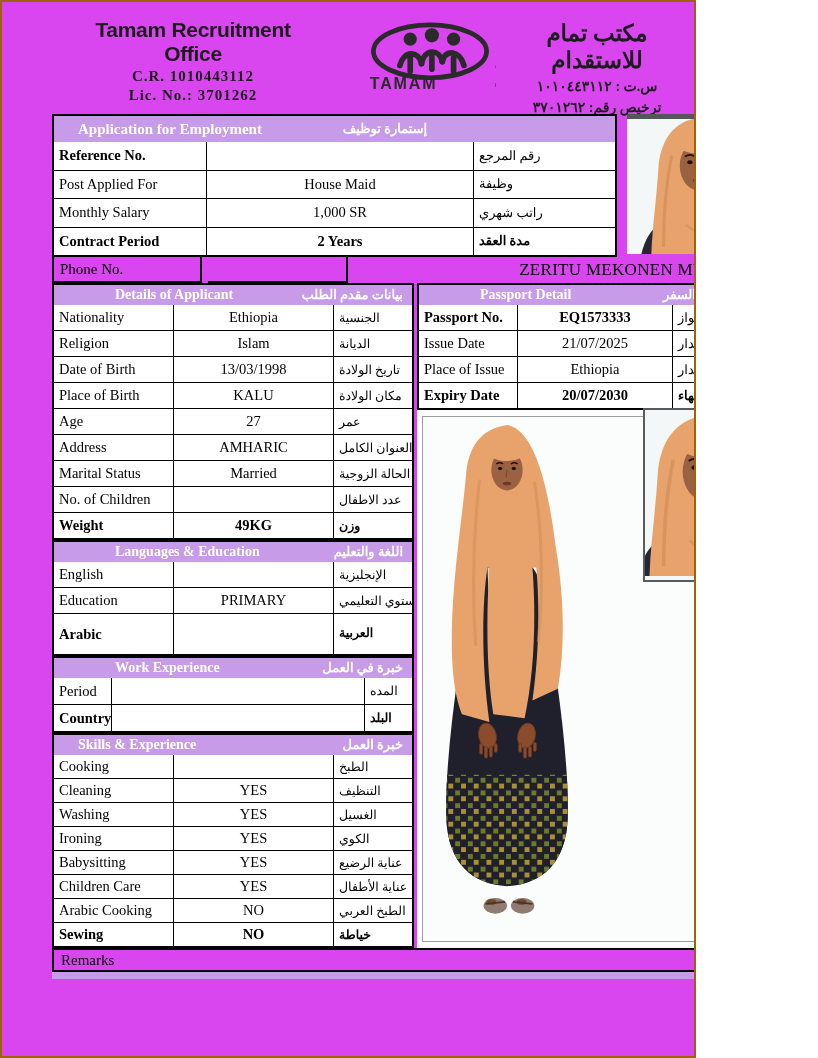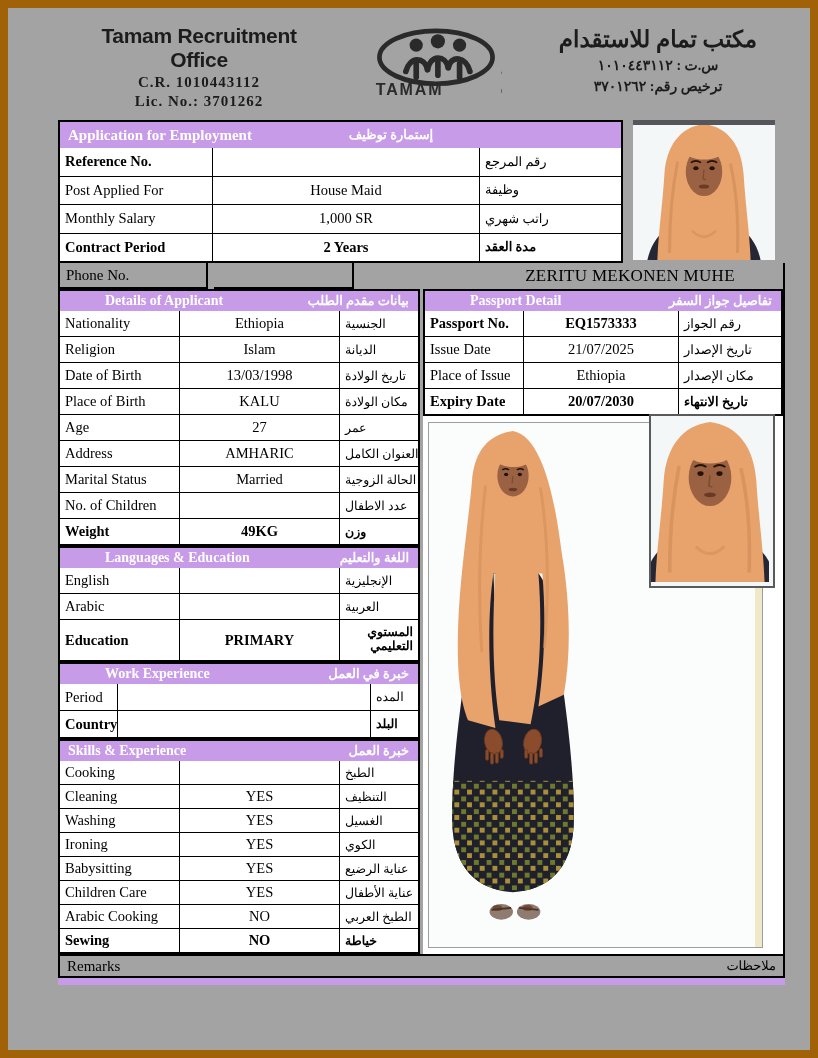--- a/index.html
+++ b/index.html
@@ -1,33 +1,33 @@
 <!DOCTYPE html>
 <html style="--bar: #c79be8;"><head>
 <meta charset="utf-8">
 <style>
   html,body{margin:0;padding:0;background:#fff;}
   body{font-family:"Liberation Serif",serif;color:#000;}
-  .page{position:relative;width:818px;height:1058px;box-sizing:border-box;border:8px solid #a16207;background:#a3a3a3;overflow:hidden;}
+  .page{position:relative;width:696px;height:1058px;box-sizing:border-box;border:2px solid #a16207;background:#d946ef;overflow:hidden;}
 
   
   .page-header{display:flex;align-items:flex-start;padding:16px 12px 0 66px;}
   .hdr-left{width:250px;text-align:center;}
   .hdr-office{font-family:"Liberation Sans",sans-serif;font-weight:bold;font-size:21px;letter-spacing:-0.3px;color:#1c1c1c;}
   .hdr-cr,.hdr-lic{font-weight:bold;font-size:15px;letter-spacing:1px;color:#1c1c1c;margin-top:2px;}
   .hdr-logo{margin-left:46px;margin-top:2px;}
   .hdr-right{flex:1;text-align:center;direction:rtl;padding-left:16px;margin-top:2px;}
   .hdr-office-ar{font-weight:bold;font-size:23px;color:#1c1c1c;}
   .hdr-line-ar{font-weight:bold;font-size:14px;color:#1c1c1c;margin-top:4px;}
 
   
   .content{position:absolute;left:50px;top:112px;width:727px;}
 
   :root{--bar:#c79be8;}
-  .bar{height:20px;background:var(--bar);border:2px solid #000;border-bottom:none;display:flex;align-items:center;justify-content:space-between;color:#fff;font-weight:bold;position:relative;}
+  .bar{height:20px;background:var(--bar);border:2px solid #000;border-bottom:none;display:flex;align-items:center;justify-content:space-between;color:#fff;font-weight:bold;position:relative;padding-left:16px;}
   .bar .en{font-size:14px;padding-left:45px;}
   .bar .ar{font-size:13px;padding-right:9px;direction:rtl;}
 
   .tbl{border:2px solid #000;background:#fff;}
   .trow{display:grid;grid-template-columns:var(--cols);border-bottom:1px solid #000;}
   .trow:last-child{border-bottom:none;font-weight:bold;}
   .cell{display:flex;align-items:center;padding:0 5px;overflow:hidden;}
   .cell.label{font-size:14.5px;border-right:1px solid #000;}
   .cell.value{justify-content:center;font-size:14.5px;border-right:1px solid #000;}
   .cell.arabic{justify-content:flex-end;direction:rtl;font-size:12.5px;white-space:nowrap;}
@@ -307,29 +307,29 @@
         </div>
         <div class="tbl tbl-lang">
 
             <div class="trow">
               <div class="cell label">English</div>
               <div class="cell value"></div>
               <div class="cell arabic">الإنجليزية</div>
             </div>
 
             <div class="trow">
-              <div class="cell label">Arabic</div>
-              <div class="cell value"></div>
-              <div class="cell arabic">العربية</div>
-            </div>
-
-            <div class="trow">
               <div class="cell label">Education</div>
               <div class="cell value">PRIMARY</div>
               <div class="cell arabic">المستوي التعليمي</div>
+            </div>
+
+            <div class="trow">
+              <div class="cell label">Arabic</div>
+              <div class="cell value"></div>
+              <div class="cell arabic">العربية</div>
             </div>
           </div>
 
         <div class="bar">
           <span class="en">Work Experience</span>
           <span class="ar">خبرة في العمل</span>
         </div>
         <div class="tbl tbl-work">
 
             <div class="trow">

